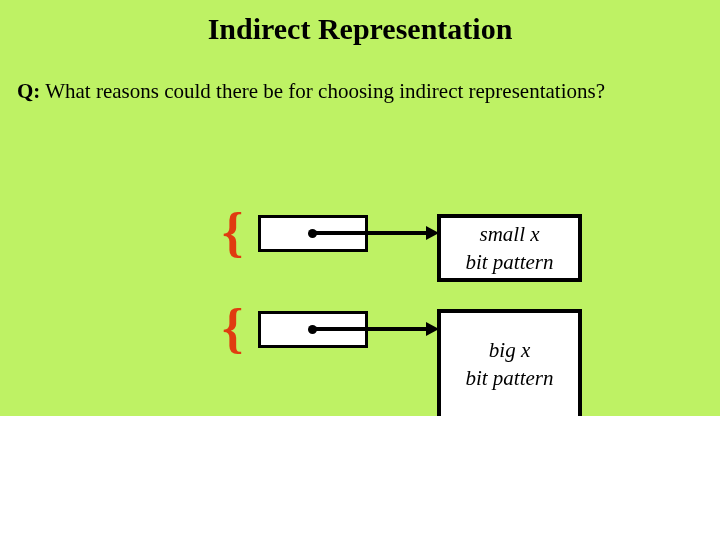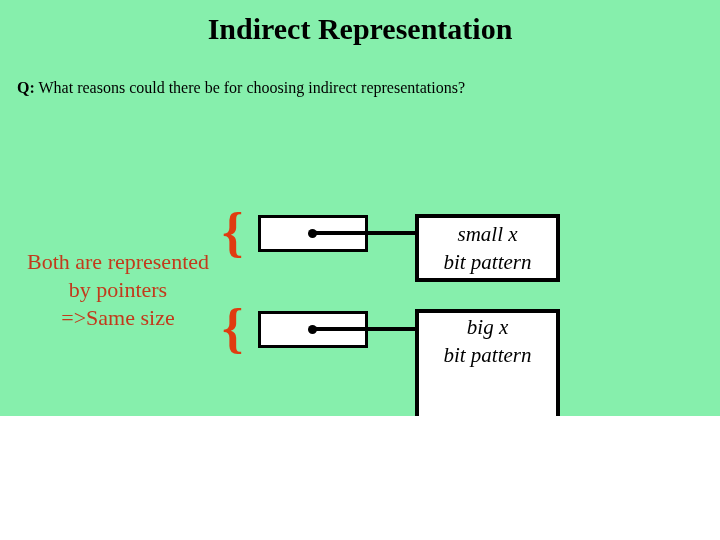--- a/index.html
+++ b/index.html
@@ -1,37 +1,37 @@
 <!DOCTYPE html>
 <html><head>
 <meta charset="utf-8">
 <style>
   html, body { margin: 0; padding: 0; background: #ffffff; }
   .slide {
     position: relative;
     width: 720px;
     height: 416px;
-    background: #86efac;
+    background: #bef264;
     font-family: "Liberation Serif", serif;
     color: #000000;
     overflow: hidden;
   }
   .title {
     position: absolute;
     left: 0; top: 12px;
     width: 720px;
     text-align: center;
     font-weight: 700;
     font-size: 30px;
     white-space: nowrap;
   }
   .question {
     position: absolute;
     left: 17px; top: 79px;
-    font-size: 16px;
+    font-size: 21px;
     white-space: nowrap;
   }
   .question .prefix { font-weight: 700; }
   .answer {
     position: absolute;
     left: 33px; top: 130px;
     font-size: 21px;
     line-height: 28px;
     white-space: nowrap;
   }
@@ -86,56 +86,51 @@
     left: 426px;
     width: 0; height: 0;
     border-top: 7px solid transparent;
     border-bottom: 7px solid transparent;
     border-left: 13px solid #000000;
   }
   .arrow-head-top { top: 226px; }
   .arrow-head-bottom { top: 322px; }
   .value-box {
     position: absolute;
-    left: 415px;
+    left: 437px;
     width: 137px;
     border: 4px solid #000000;
     background: #ffffff;
     font-style: italic;
     font-size: 21px;
     line-height: 28px;
     text-align: center;
   }
   .value-box-small { top: 214px; height: 58px; padding-top: 2px; }
-  .value-box-big   { top: 309px; height: 173px; padding-top: 0; }
+  .value-box-big   { top: 309px; height: 173px; padding-top: 23px; }
   .page-number {
     position: absolute;
     right: 13px; top: 507px;
     font-size: 15px;
   }
 </style>
 </head>
 <body>
 
 <div class="slide">
 
   <div class="title">Indirect Representation</div>
 
   <div class="question">
     <span class="prefix">Q:</span><span> What reasons could there be for choosing indirect representations?</span>
   </div>
 
   <div class="answer">
   </div>
 
-  <div class="red-note">
-    <div>Both are represented</div>
-    <div>by pointers</div>
-    <div>=&gt;Same size</div>
-  </div>
 
   <div class="brace brace-top">{</div>
   <div class="brace brace-bottom">{</div>
 
   <div class="pointer-box pointer-box-top"></div>
   <div class="pointer-box pointer-box-bottom"></div>
 
   <div class="dot dot-top"></div>
   <div class="dot dot-bottom"></div>
 

